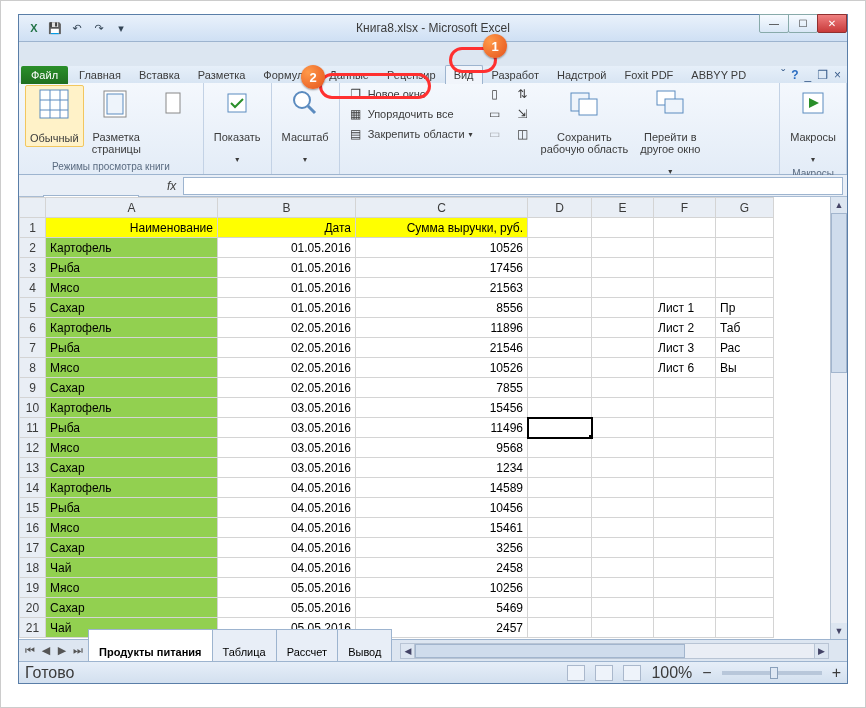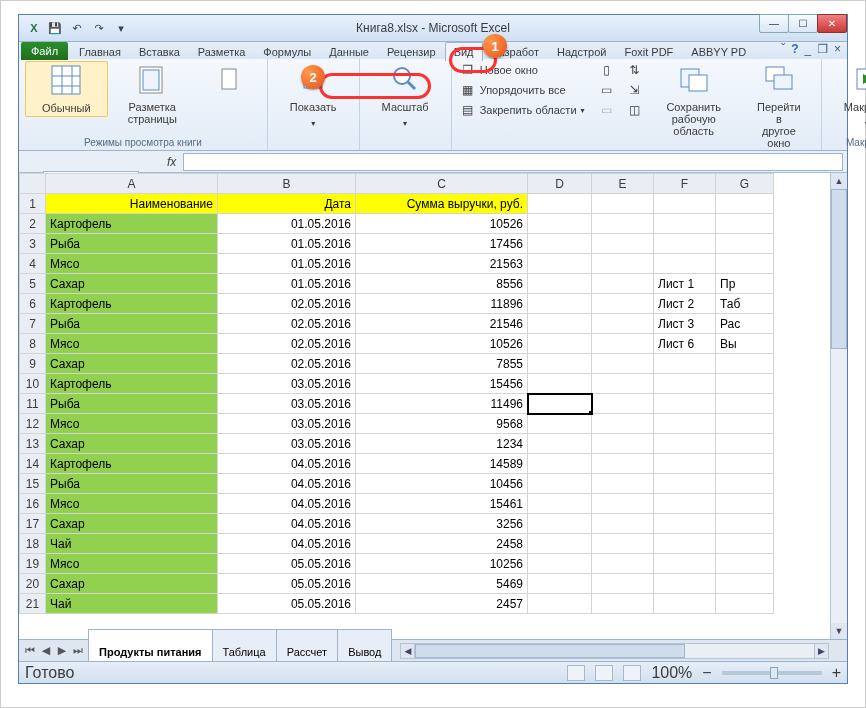--- a/index.html
+++ b/index.html
@@ -11,32 +11,32 @@
 .titlebar { height: 27px; background: linear-gradient(#e9f1fb,#cfe0f4); display: flex; align-items: center; position: relative; border-bottom: 1px solid #9db4cf; }
 .qat { display: flex; align-items: center; gap: 2px; padding-left: 6px; }
 .qat .excel-logo { width: 18px; height: 18px; font-size: 11px; color: #217346; font-weight: bold; text-align: center; line-height: 18px; }
 .qat .qat-btn { width: 20px; height: 20px; display: flex; align-items: center; justify-content: center; font-size: 11px; color: #345; }
 .title-text { position: absolute; left: 0; right: 0; text-align: center; font-size: 12px; color: #3b3b3b; pointer-events: none; }
 .win-controls { position: absolute; right: 0; top: -1px; display: flex; }
 .win-btn { width: 30px; height: 19px; border: 1px solid #8aa; background: linear-gradient(#f7fbff,#d9e7f6); display: flex; align-items: center; justify-content: center; font-size: 10px; color: #333; border-radius: 0 0 2px 2px; margin-left: -1px; }
 .win-btn.close { background: linear-gradient(#f08080,#c83a3a); color: #fff; border-color: #913030; }
 
 
-.ribbon-tabs { height: 17px; display: flex; align-items: flex-start; padding-left: 2px; background: linear-gradient(#e6eff9,#d8e5f3); font-size: 11px; position: relative; }
+.ribbon-tabs { height: 17px; display: flex; align-items: center; padding-left: 2px; background: linear-gradient(#e6eff9,#d8e5f3); font-size: 11px; position: relative; margin-top: 24px; }
 .tab-file { background: linear-gradient(#2a8f2a,#1f6e1f); color: #fff; padding: 3px 10px; border-radius: 2px 2px 0 0; margin-right: 2px; }
 .tab { padding: 3px 8px; color: #3b3b3b; border: 1px solid transparent; border-bottom: none; }
 .tab.active { background: #f1f5fb; border-color: #9db4cf; border-radius: 2px 2px 0 0; }
 .ribbon-help { position: absolute; right: 6px; display: flex; gap: 6px; align-items: center; color: #3b5e8c; font-size: 12px; }
 
 
 .ribbon { background: linear-gradient(#f4f8fd,#e3ecf7); border-bottom: 1px solid #9db4cf; height: 92px; display: flex; font-size: 11px; color: #3b3b3b; }
 .group { border-right: 1px solid #c3d2e5; padding: 2px 6px 0 6px; display: flex; flex-direction: column; justify-content: space-between; }
 .group-label { text-align: center; font-size: 10px; color: #5a6b80; padding: 2px 0; }
 .group-body { display: flex; align-items: flex-start; gap: 4px; flex: 1; }
-.big-btn { display: flex; flex-direction: column; align-items: center; justify-content: flex-start; padding: 2px 16px; gap: 6px; text-align: center; min-width: 48px; }
+.big-btn { display: flex; flex-direction: column; align-items: center; justify-content: flex-start; padding: 2px 4px; gap: 12px; text-align: center; min-width: 48px; }
 .big-btn.active { background: #fff2c8; border: 1px solid #f2c75f; border-radius: 2px; }
 .big-btn .icon { width: 32px; height: 32px; display: flex; align-items: center; justify-content: center; }
 .small-list { display: flex; flex-direction: column; gap: 2px; }
 .small-btn { display: flex; align-items: center; gap: 4px; padding: 1px 2px; white-space: nowrap; }
 .small-btn .sicon { width: 16px; height: 16px; display: flex; align-items: center; justify-content: center; font-size: 12px; }
 
 
 .fbar-row { height: 22px; background: #e9eff7; border-bottom: 1px solid #a9bcd3; display: flex; align-items: center; font-size: 12px; }
 .namebox { width: 96px; height: 18px; margin-left: 24px; background: #fff; border: 1px solid #9db4cf; display: flex; align-items: center; padding: 0 4px; justify-content: space-between; margin-top: 36px; }
 .namebox .dd { font-size: 9px; color: #555; }

